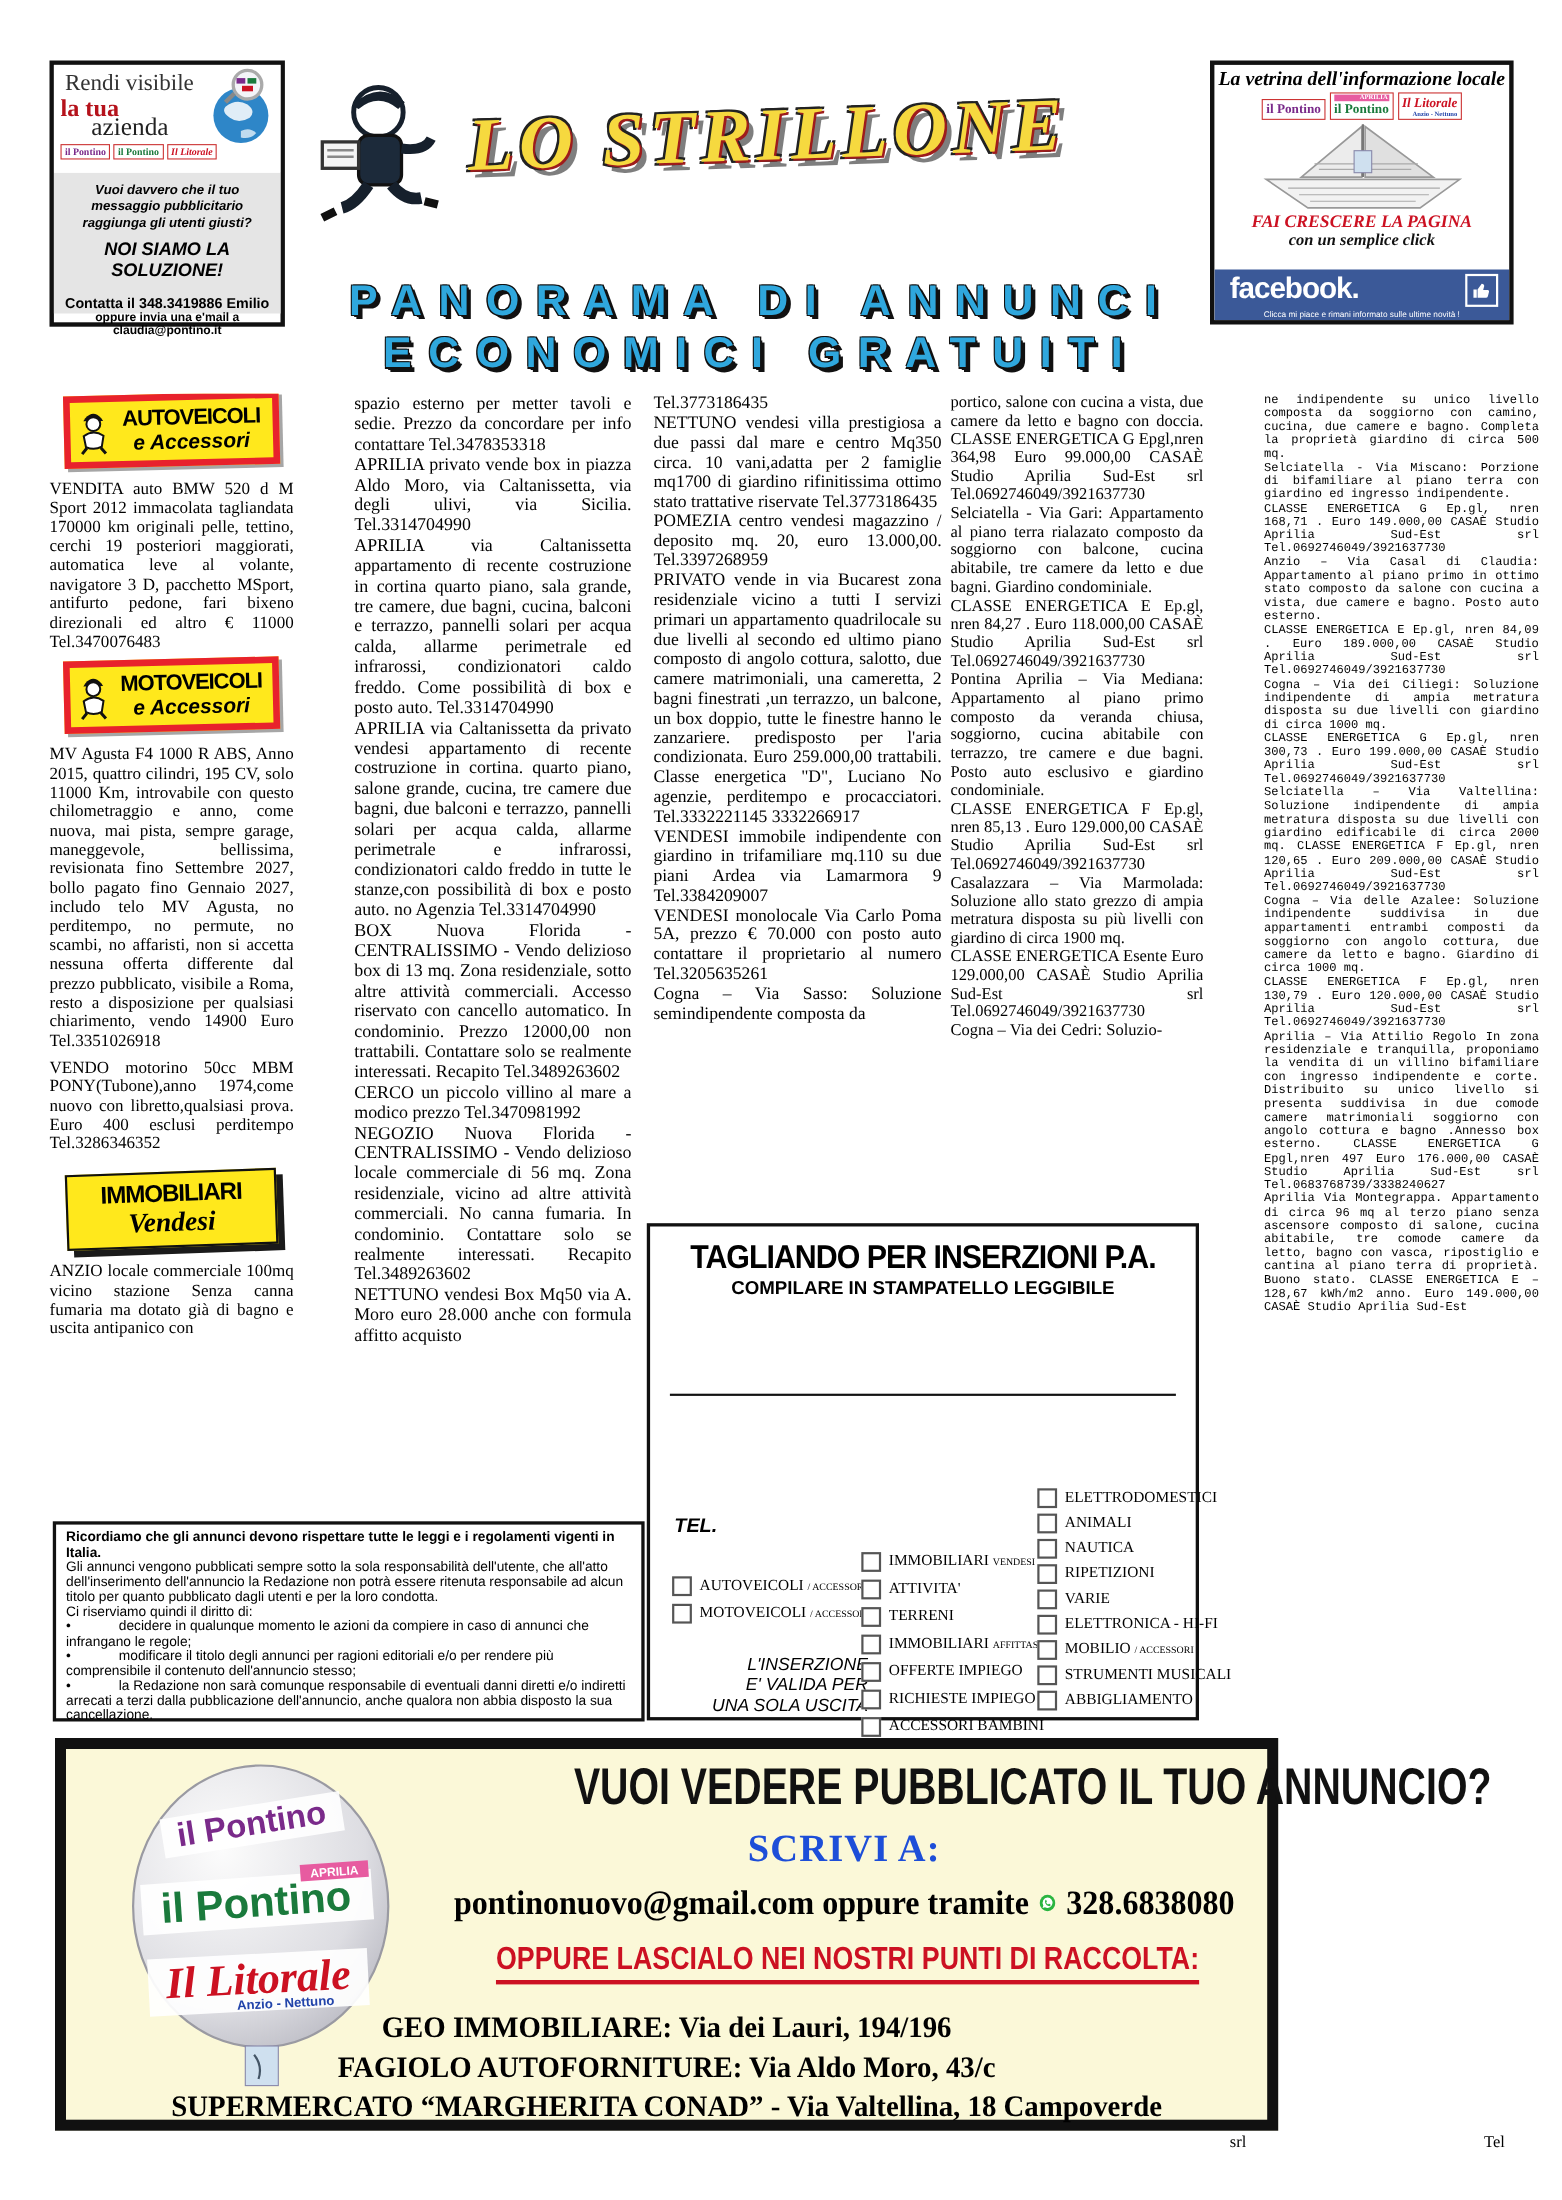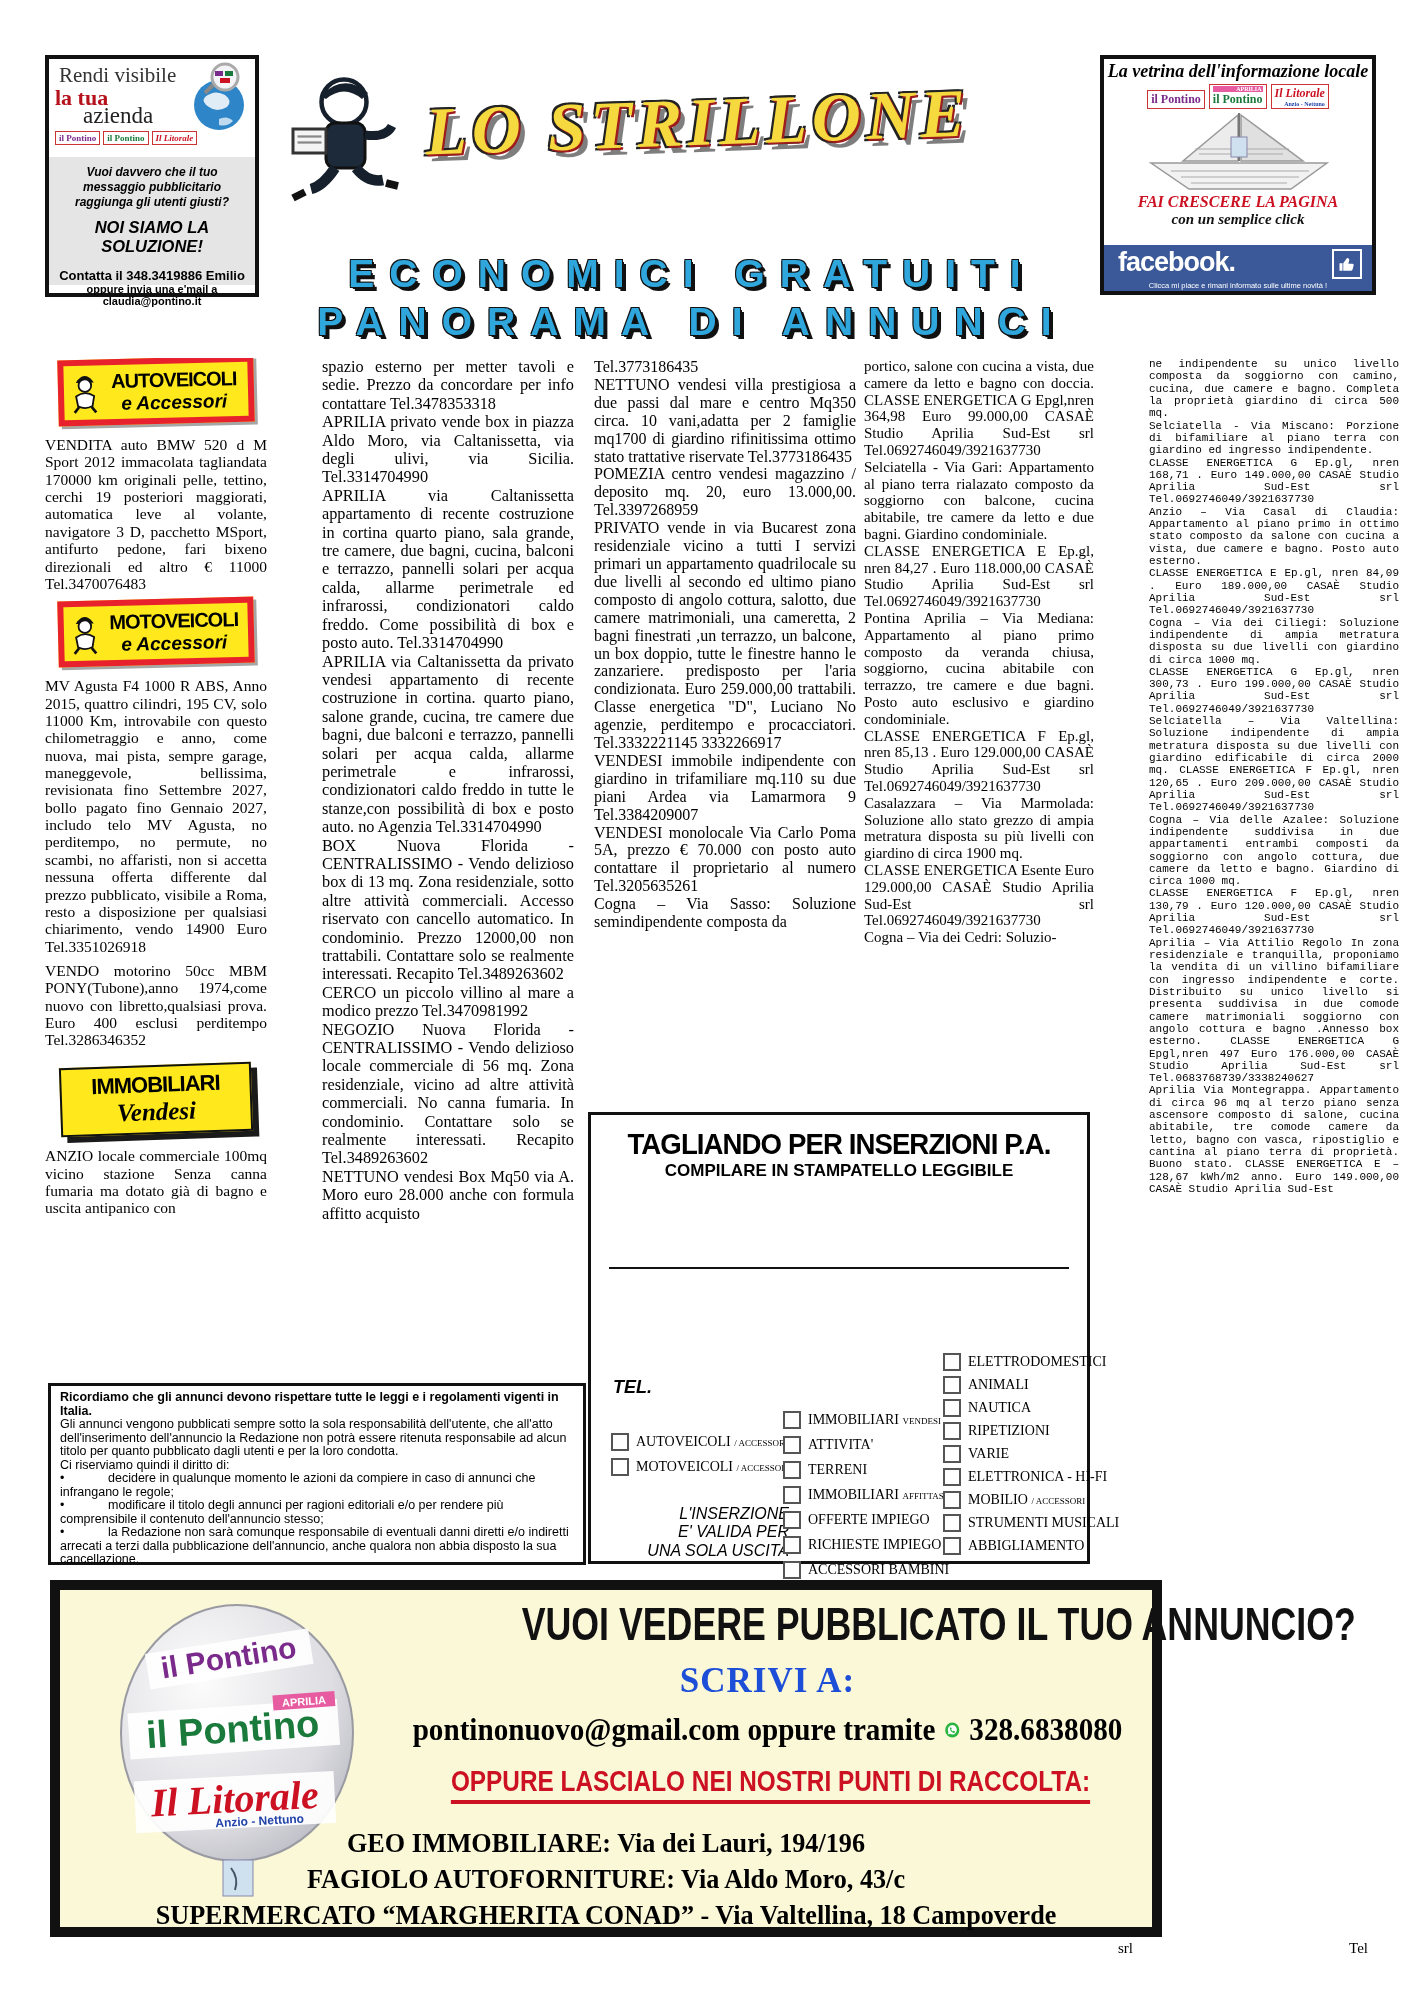--- a/index.html
+++ b/index.html
@@ -161,22 +161,22 @@
     <line x1="15" y1="49" x2="31" y2="49" stroke="#888" stroke-width="1.5"></line>
     <line x1="15" y1="53" x2="31" y2="53" stroke="#888" stroke-width="1.5"></line>
     <path d="M60 48 q14 2 18 -6" stroke="#16202c" stroke-width="6" fill="none"></path>
     <path d="M40 70 q-8 12 -16 14 M54 70 q8 10 18 8" stroke="#16202c" stroke-width="7" fill="none"></path>
     <path d="M20 86 l-8 4 M74 80 l8 2" stroke="#111" stroke-width="5"></path>
   </svg>
   <div id="strillone">LO STRILLONE</div>
 </div>
 
 <div id="headline" class="abs">
+  <div class="hl">PANORAMA DI ANNUNCI</div>
   <div class="hl">ECONOMICI GRATUITI</div>
-  <div class="hl">PANORAMA DI ANNUNCI</div>
 </div>
 
 <div id="tr-box" class="abs">
   <div id="tr-tag">La vetrina dell'informazione locale</div>
   <div id="tr-logos">
     <span class="chip p1 big">il Pontino</span>
     <span class="chip p2 big"><span class="tag">APRILIA</span><span>il Pontino</span></span>
     <span class="chip p3 big"><span>Il Litorale</span><span class="sub">Anzio - Nettuno</span></span>
   </div>
   <svg id="tr-boat" width="230" height="84" viewBox="0 0 230 84">

